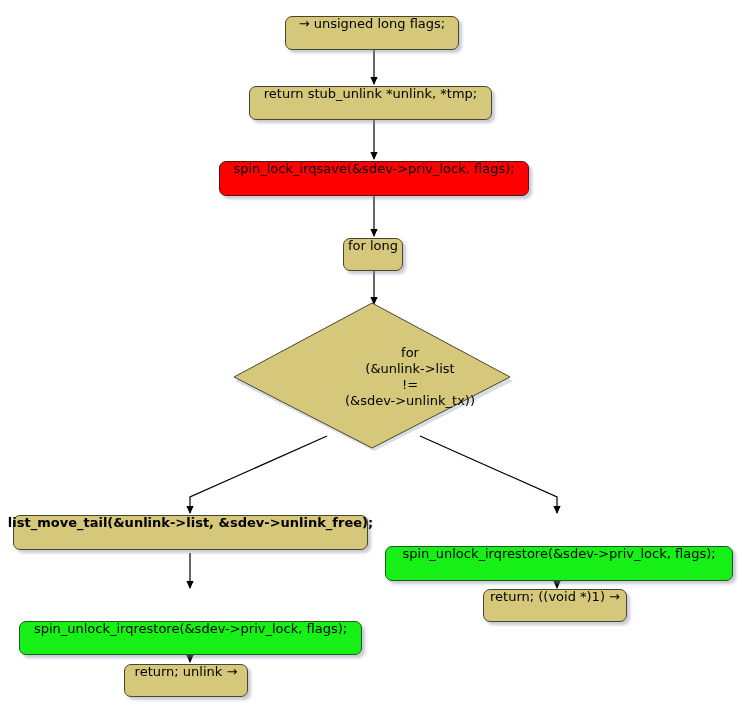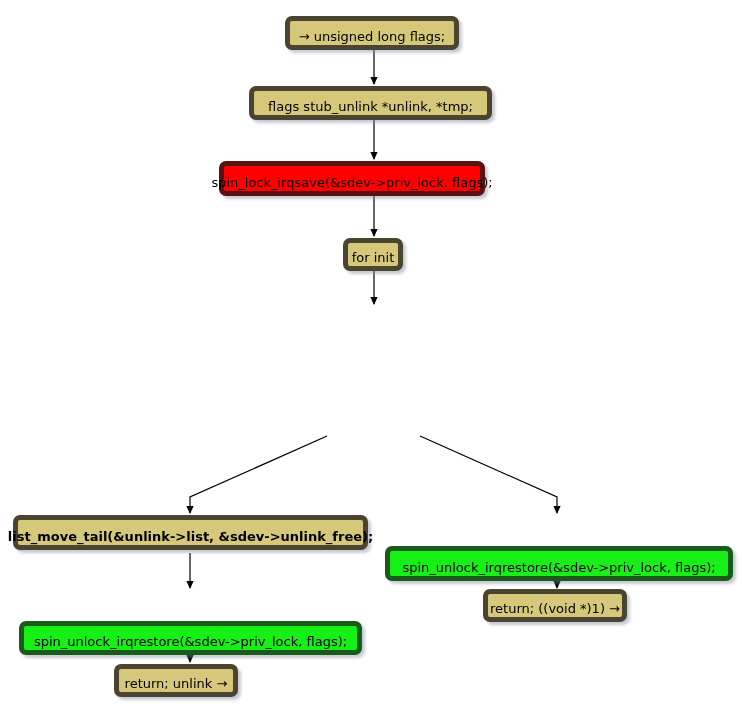--- a/index.html
+++ b/index.html
@@ -21,23 +21,23 @@
     position: absolute;
     left: 0;
     top: 0;
     width: 742px;
     height: 711px;
   }
   .node {
     position: absolute;
     box-sizing: border-box;
     display: flex;
-    align-items: flex-end;
+    align-items: flex-start;
     justify-content: center;
-    border: 5px solid #0c4a6e;
+    border: 1px solid #0c4a6e;
     border-radius: 7px;
     font-size: 13px;
     line-height: 1.15;
     color: #000000;
     white-space: nowrap;
     box-shadow: 3px 3px 3px rgba(130,140,160,0.45);
     z-index: 2;
   }
   .node.tan {
     background: #d6c87a;
@@ -99,41 +99,51 @@
       <line x1="190" y1="624" x2="190" y2="662"></line>
       <line x1="557" y1="553" x2="557" y2="588"></line>
     </g>
   </svg>
 
   <div class="node tan" style="left:285px; top:16px; width:174px; height:34px;">
     <span>→ unsigned long flags;</span>
   </div>
 
   <div class="node tan" style="left:249px; top:86px; width:243px; height:34px;">
-    <span>flags stub_unlink *unlink, *tmp;</span>
+    <span>return stub_unlink *unlink, *tmp;</span>
   </div>
 
-  <div class="node red" style="left:219px; top:161px; width:266px; height:35px;">
+  <div class="node red" style="left:219px; top:161px; width:310px; height:35px;">
     <span>spin_lock_irqsave(&amp;sdev-&gt;priv_lock, flags);</span>
   </div>
 
   <div class="node tan" style="left:343px; top:238px; width:60px; height:33px;">
-    <span>for init</span>
+    <span>for long</span>
   </div>
 
+  <div class="decision" style="left:230px; top:302px; width:284px; height:150px;">
+    <svg class="dshape" viewBox="0 0 284 150" xmlns="http://www.w3.org/2000/svg">
+      <polygon points="144,6 283,79 144,149 5,79" fill="#b9c2cc" opacity="0.55"></polygon>
+      <polygon points="142,1 280,75 142,146 4,75" fill="#d6c87a" stroke="#4a4430" stroke-width="1"></polygon>
+    </svg>
+    <div class="dlabel" style="padding-left:38px;">for
+(&amp;unlink-&gt;list
+!=
+(&amp;sdev-&gt;unlink_tx))</div>
+  </div>
 
   <div class="node tan" style="left:13px; top:515px; width:355px; height:35px;font-weight:bold;">
     <span>list_move_tail(&amp;unlink-&gt;list, &amp;sdev-&gt;unlink_free);</span>
   </div>
 
   <div class="node green" style="left:19px; top:590px; width:343px; height:34px;">
     <span>spin_unlock_irqrestore(&amp;sdev-&gt;priv_lock, flags);</span>
   </div>
 
-  <div class="node tan" style="left:114px; top:664px; width:124px; height:33px;">
+  <div class="node tan" style="left:124px; top:664px; width:124px; height:33px;">
     <span>return; unlink →</span>
   </div>
 
   <div class="node green" style="left:385px; top:515px; width:348px; height:35px;">
     <span>spin_unlock_irqrestore(&amp;sdev-&gt;priv_lock, flags);</span>
   </div>
 
   <div class="node tan" style="left:483px; top:589px; width:144px; height:33px;">
     <span>return; ((void *)1) →</span>
   </div>

